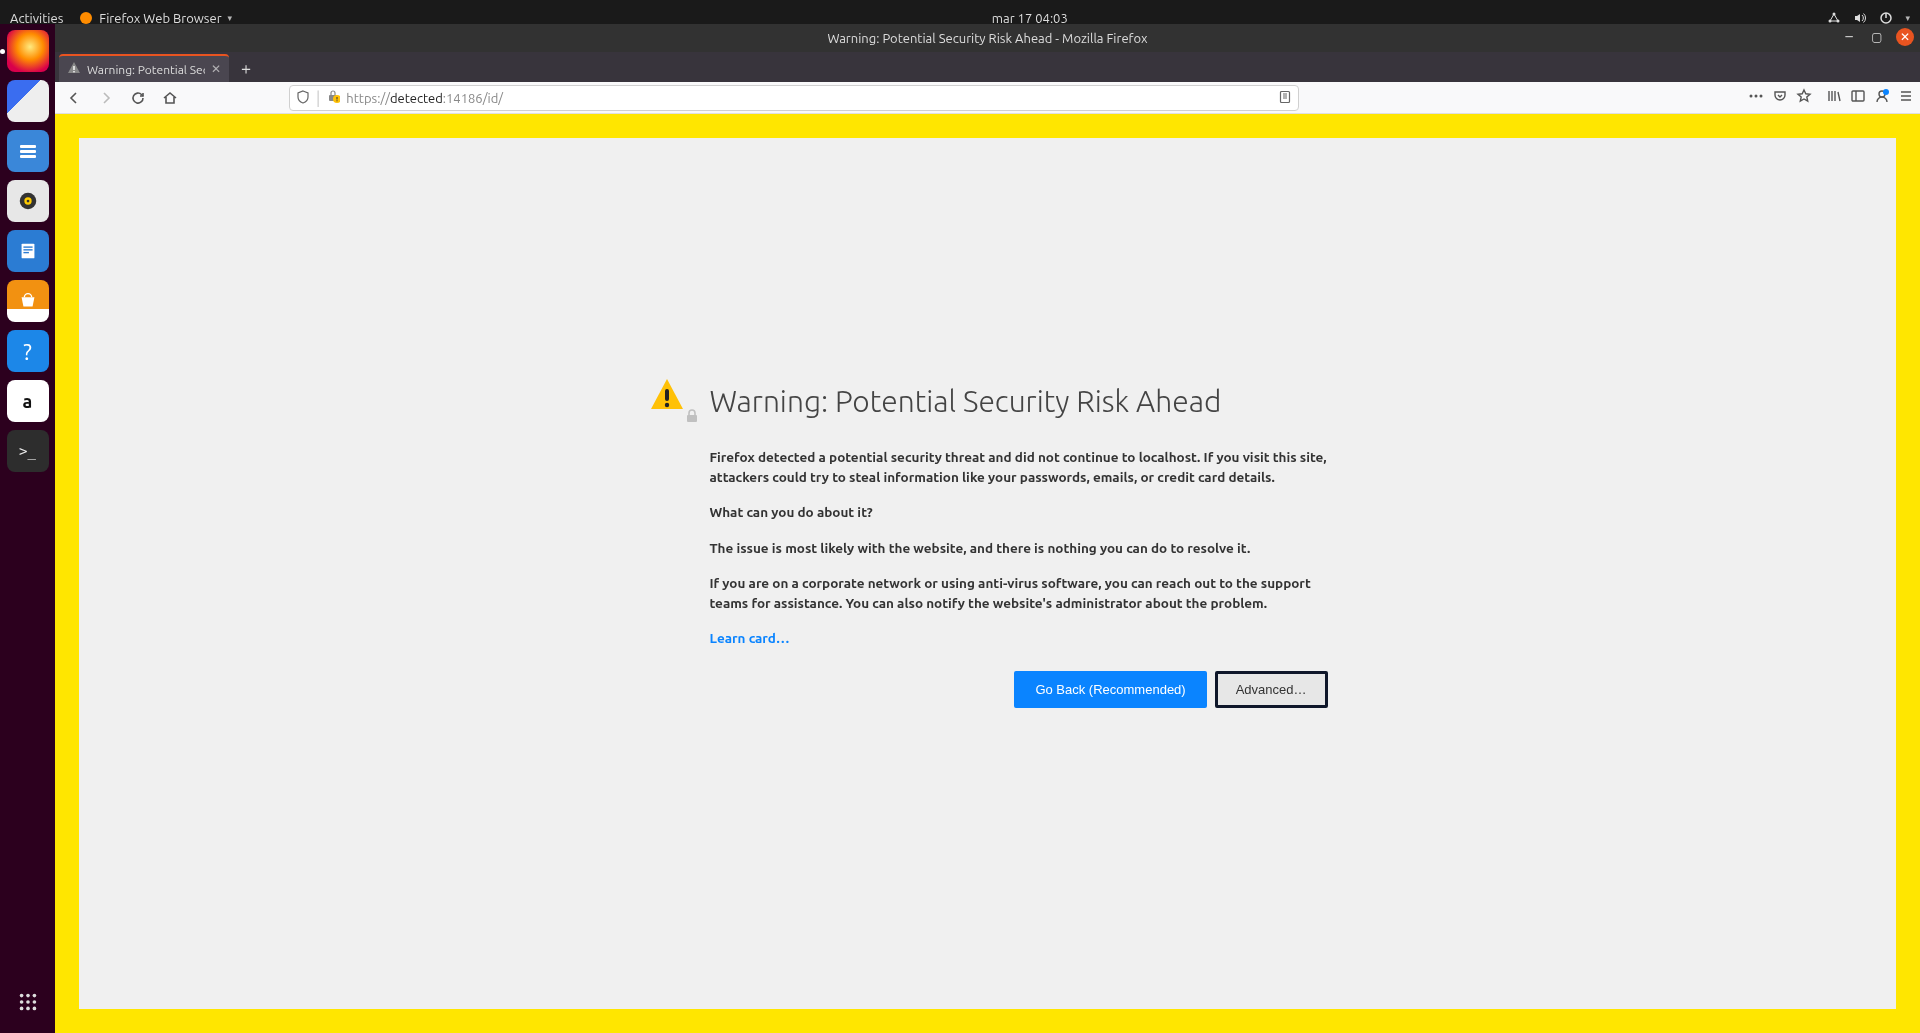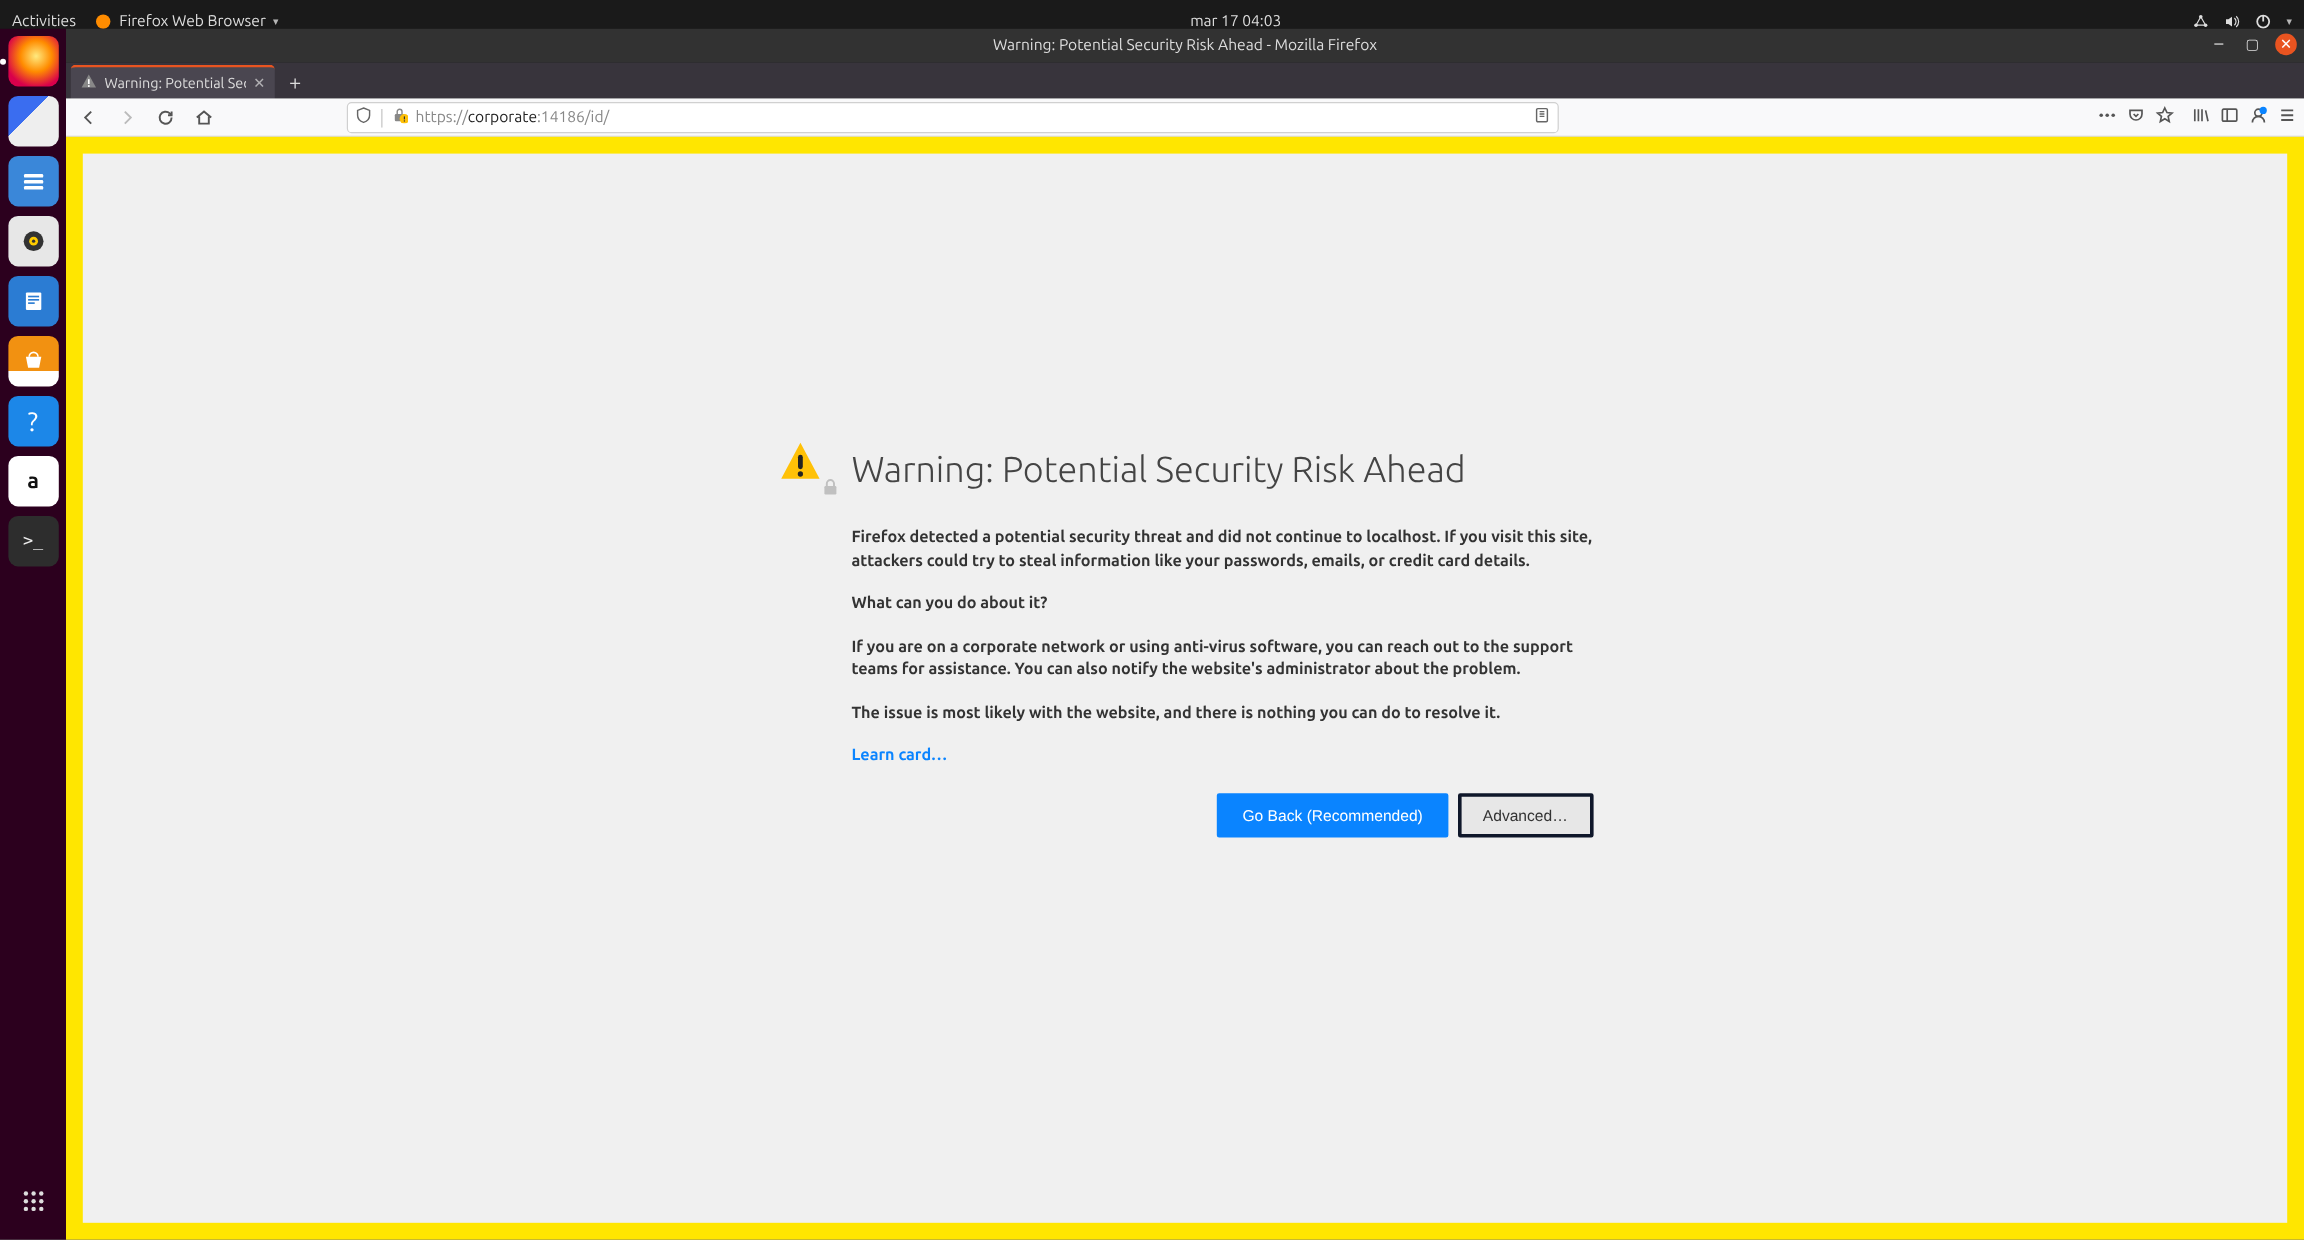--- a/index.html
+++ b/index.html
@@ -42,21 +42,21 @@
   .navbar { height:32px; background:#f9f9fa; border-bottom:1px solid #e0e0e0; display:flex; align-items:center; padding:0 6px; gap:6px; }
   .navbtn { width:26px; height:26px; display:flex; align-items:center; justify-content:center; color:#555; border-radius:4px; }
   .navbtn.disabled { color:#bbb; }
   .urlbar { flex:1; max-width:1010px; margin-left:100px; height:26px; border:1px solid #d0d0d0; border-radius:4px; display:flex; align-items:center; background:#fff; padding:0 6px; gap:6px; }
   .urlbar .shield { color:#666; font-size:13px; }
   .urlbar .lockwarn { position:relative; color:#b58800; font-size:14px; }
   .urlbar .host { color:#222; }
   .navright { display:flex; align-items:center; gap:8px; margin-left:auto; color:#555; }
   .navright .group { display:flex; gap:8px; }
   
-  .content { flex:1; background:#ffe600; padding:14px; }
+  .content { flex:1; background:#ffe600; padding:24px; }
   .page { background:#f0f0f0; width:100%; height:100%; position:relative; }
   .errbox { position:absolute; left:50%; top:238px; transform:translateX(-50%); width:680px; color:#333; }
   .errhead { display:flex; align-items:flex-end; gap:20px; }
   .erricon { position:relative; width:42px; height:42px; }
   .erricon svg.tri { width:38px; height:38px; }
   .erricon svg.lock { position:absolute; right:-10px; bottom:-6px; width:16px; height:16px; opacity:.55; }
   .errtitle { font-size:30px; font-weight:300; color:#444; }
   .errbody { margin-left:62px; margin-top:30px; font-size:13.5px; line-height:1.45; color:#333; }
   .errbody p { margin-bottom:16px;font-weight:bold; }
   .errbody .bold { font-weight:bold; }
@@ -215,21 +215,21 @@
       <span style="color:#ccc">|</span>
       <span class="lockwarn">
         <svg viewBox="0 0 14 14" width="14" height="14">
             <rect x="3" y="6" width="8" height="6" rx="1" fill="#888"></rect>
             <path d="M5 6V4a2 2 0 014 0v2" fill="none" stroke="#888" stroke-width="1.2"></path>
             <circle cx="11" cy="10" r="4" fill="#ffc107"></circle>
             <rect x="10.5" y="8" width="1" height="2.5" fill="#333"></rect>
             <rect x="10.5" y="11.3" width="1" height="1" fill="#333"></rect>
           </svg>
       </span>
-      <span style="font-size:13px;"><span style="color:#888">https://</span><span class="host">corporate</span><span style="color:#888">:14186/id/</span></span>
+      <span style="font-size:13px;"><span style="color:#888">https://</span><span class="host">detected</span><span style="color:#888">:14186/id/</span></span>
       <span style="margin-left:auto">
         <svg viewBox="0 0 14 14" width="14" height="14" fill="none" stroke="#666" stroke-width="1.2">
             <rect x="2.5" y="1.5" width="9" height="11" rx="1"></rect>
             <path d="M5 4h4M5 6h4M5 8h4"></path>
           </svg>
       </span>
     </div>
 
     <div class="navright">
       <div class="group" style="margin-right:6px">
@@ -293,22 +293,22 @@
             <svg class="lock" viewBox="0 0 16 16">
                 <rect x="3" y="7" width="10" height="7" rx="1" fill="#999"></rect>
                 <path d="M5 7V5a3 3 0 016 0v2" fill="none" stroke="#999" stroke-width="1.6"></path>
               </svg>
           </div>
           <div class="errtitle">Warning: Potential Security Risk Ahead</div>
         </div>
         <div class="errbody">
           <p>Firefox detected a potential security threat and did not continue to localhost. If you visit this site, attackers could try to steal information like your passwords, emails, or credit card details.</p>
           <p class="bold">What can you do about it?</p>
+          <p>The issue is most likely with the website, and there is nothing you can do to resolve it.</p>
           <p>If you are on a corporate network or using anti-virus software, you can reach out to the support teams for assistance. You can also notify the website's administrator about the problem.</p>
-          <p>The issue is most likely with the website, and there is nothing you can do to resolve it.</p>
           <p><a href="#">Learn card…</a></p>
           <div class="errbtns">
             <button class="btn primary">Go Back (Recommended)</button>
             <button class="btn">Advanced…</button>
           </div>
         </div>
       </div>
     </div>
   </div>
 </div>

